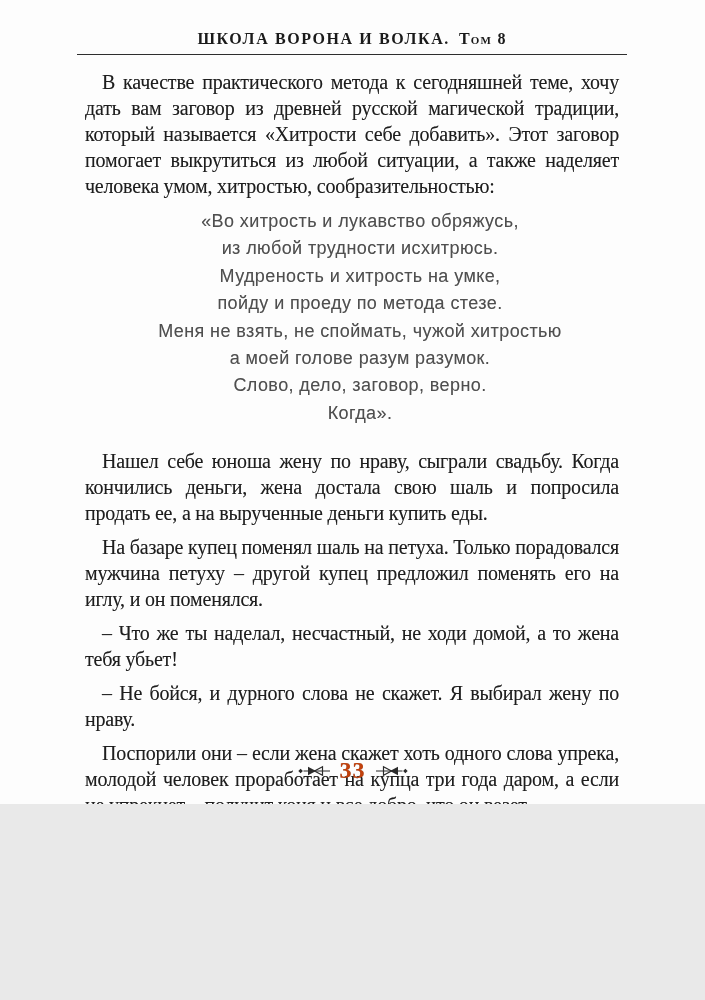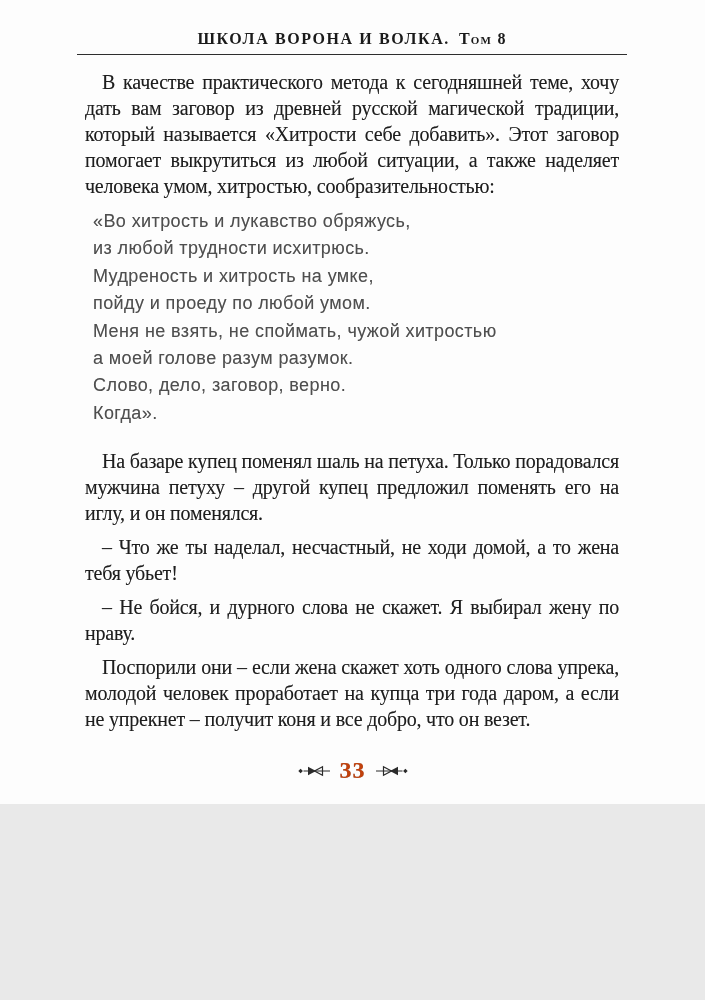--- a/index.html
+++ b/index.html
@@ -43,21 +43,21 @@
   }
   .body-text p{ margin:8px; text-indent:17px; }
   
   .spell-block{
     margin:9px 0 21px 16px;
     font-family:"Liberation Sans", sans-serif;
     font-size:18px;
     line-height:27.4px;
     letter-spacing:0.4px;
     color:#4f4f4f;
-    text-align:left;
+    text-align:center;
     text-shadow:0 0 .4px rgba(60,60,60,.3);
   }
   .spell-line{ text-indent:0; }
   
   .page-footer{
     position:absolute;
     bottom:20px; left:0; width:100%;
     display:flex; align-items:center; justify-content:center;
     gap:9px;
   }
@@ -84,27 +84,28 @@
       <hr class="header-rule">
     </header>
 
     <div class="body-text">
       <p>В качестве практического метода к сегодняшней теме, хочу дать вам заговор из древней русской магической традиции, который называется «Хитрости себе добавить». Этот заговор помогает выкрутиться из любой ситуации, а также наделяет человека умом, хитростью, сообразительностью:</p>
 
       <div class="spell-block">
         <div class="spell-line">«Во хитрость и лукавство обряжусь,</div>
         <div class="spell-line">из любой трудности исхитрюсь.</div>
         <div class="spell-line">Мудреность и хитрость на умке,</div>
-        <div class="spell-line">пойду и проеду по любой умом.</div>
+        <div class="spell-line">пойду и проеду по метода стезе.</div>
         <div class="spell-line">Меня не взять, не споймать, чужой хитростью</div>
         <div class="spell-line">а моей голове разум разумок.</div>
         <div class="spell-line">Слово, дело, заговор, верно.</div>
         <div class="spell-line">Когда».</div>
       </div>
 
+      <p>Нашел себе юноша жену по нраву, сыграли свадьбу. Когда кончились деньги, жена достала свою шаль и попросила продать ее, а на вырученные деньги купить еды.</p>
       <p>На базаре купец поменял шаль на петуха. Только порадовался мужчина петуху – другой купец предложил поменять его на иглу, и он поменялся.</p>
       <p>– Что же ты наделал, несчастный, не ходи домой, а то жена тебя убьет!</p>
       <p>– Не бойся, и дурного слова не скажет. Я выбирал жену по нраву.</p>
       <p>Поспорили они – если жена скажет хоть одного слова упрека, молодой человек проработает на купца три года даром, а если не упрекнет – получит коня и все добро, что он везет.</p>
     </div>
   </div>
 
   <footer class="page-footer">
     <svg class="ornament left" width="34" height="16" viewBox="0 0 34 16" aria-hidden="true">
       <rect x="2" y="6.5" width="3.2" height="3.2" transform="rotate(45 3.6 8.1)" fill="#2b2b2b"></rect>

